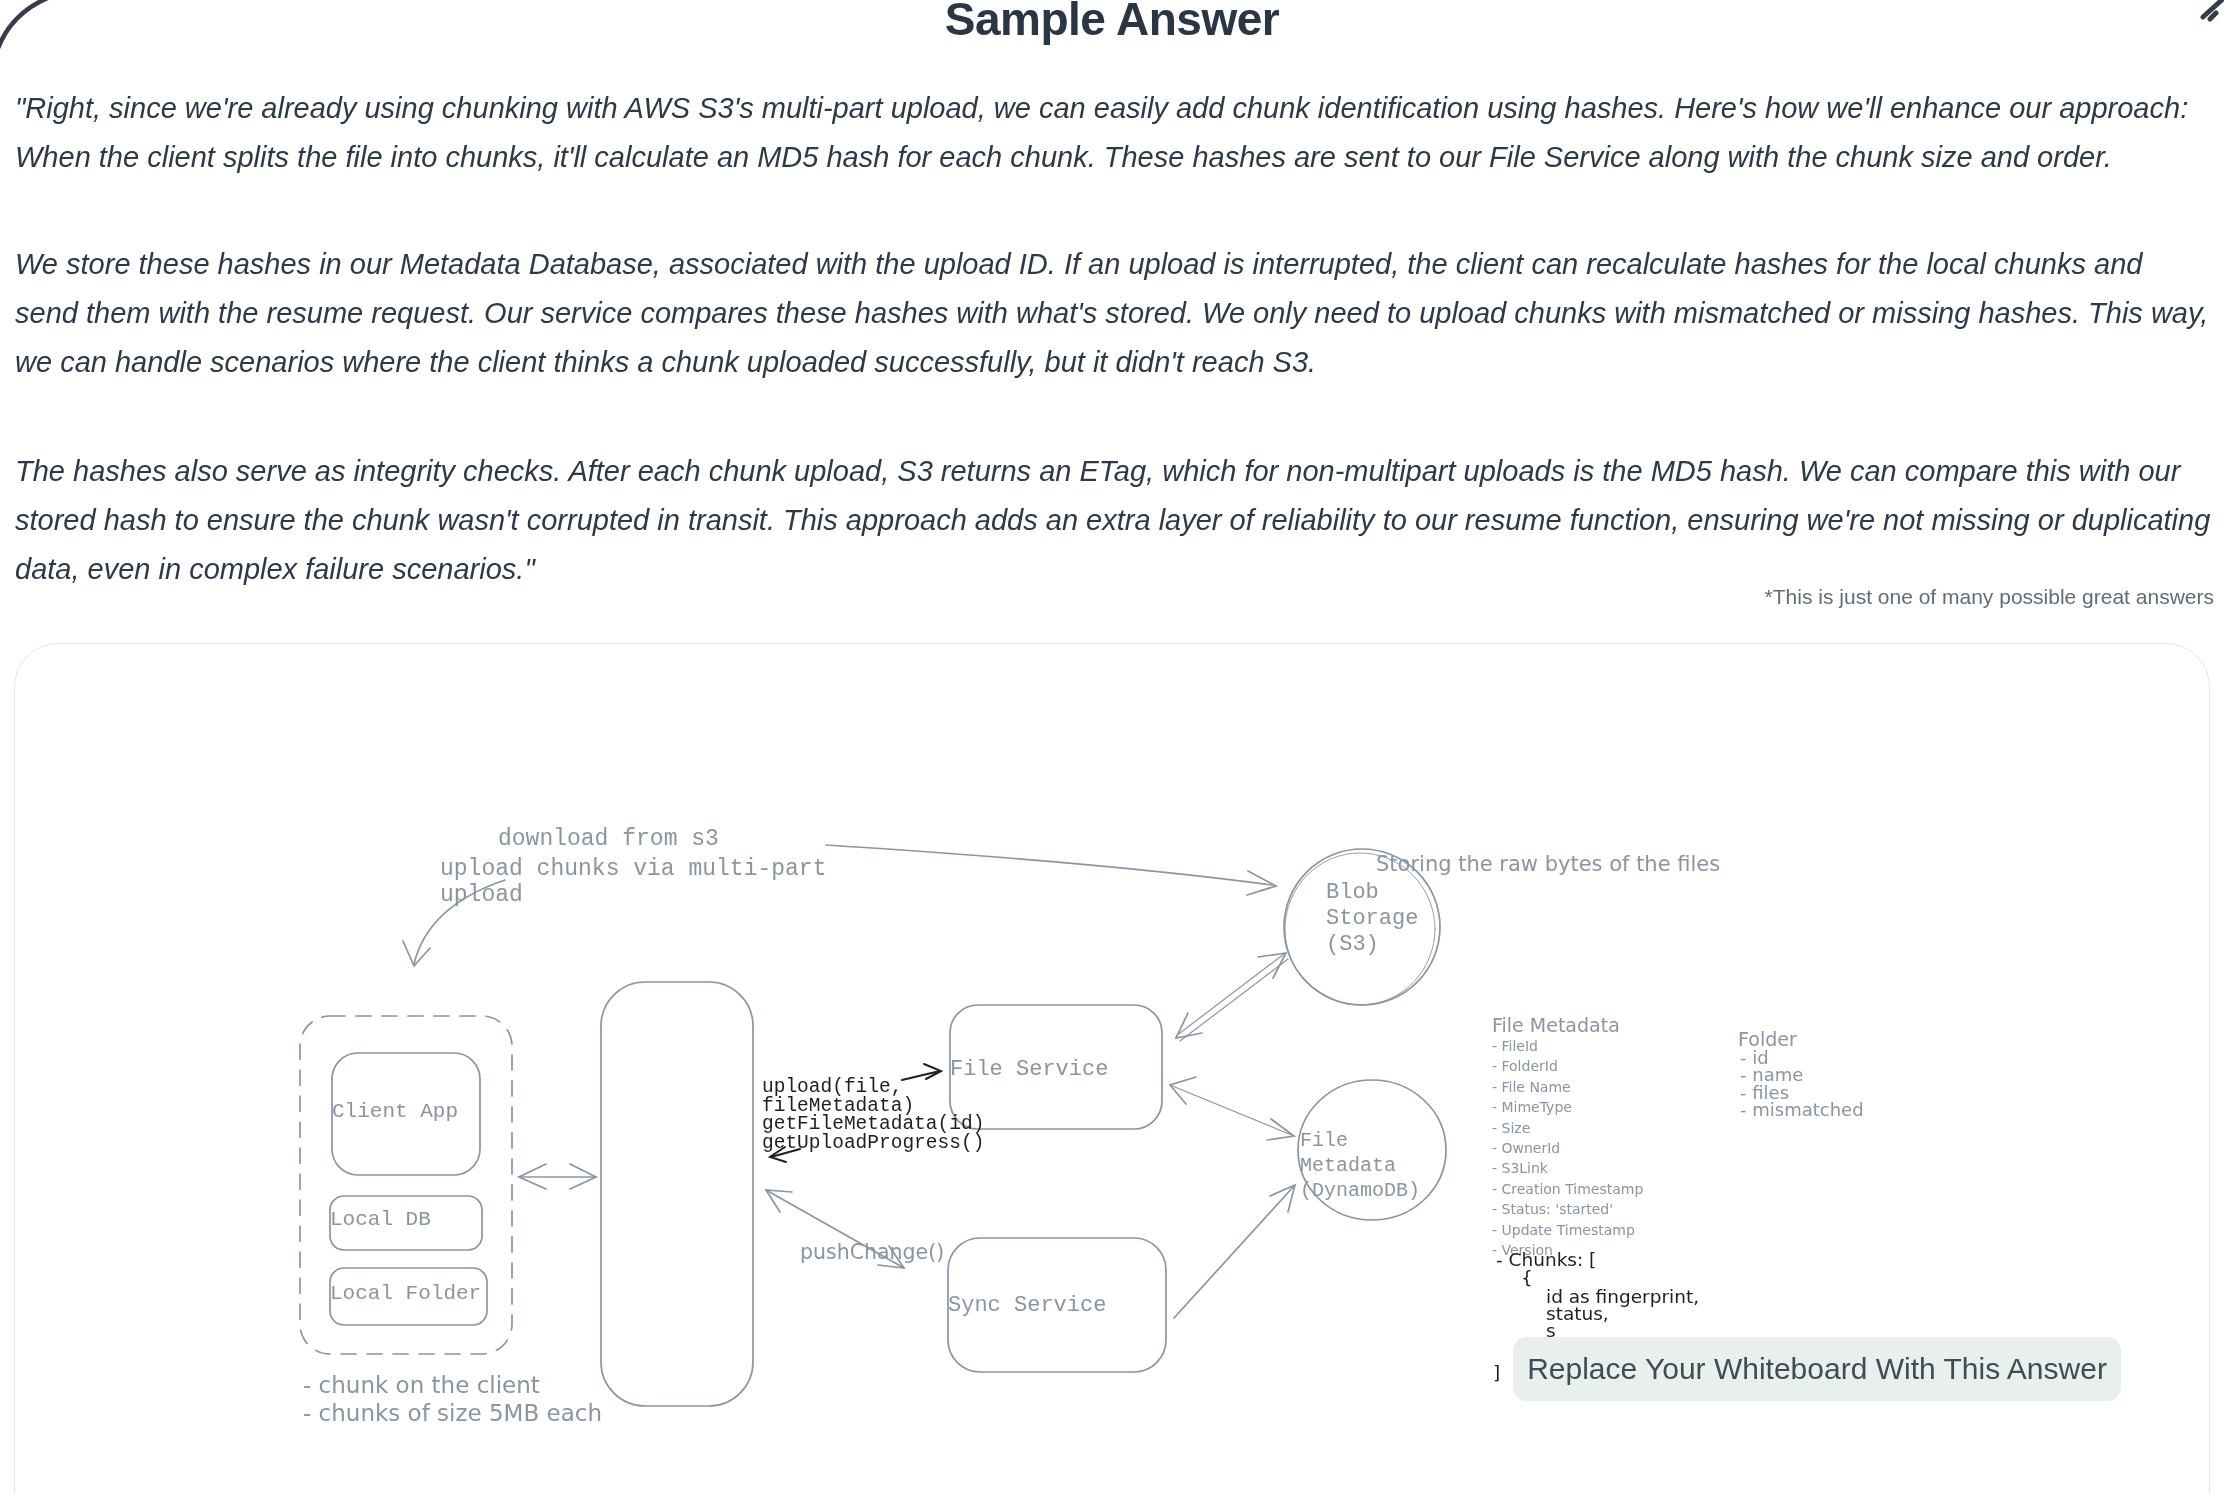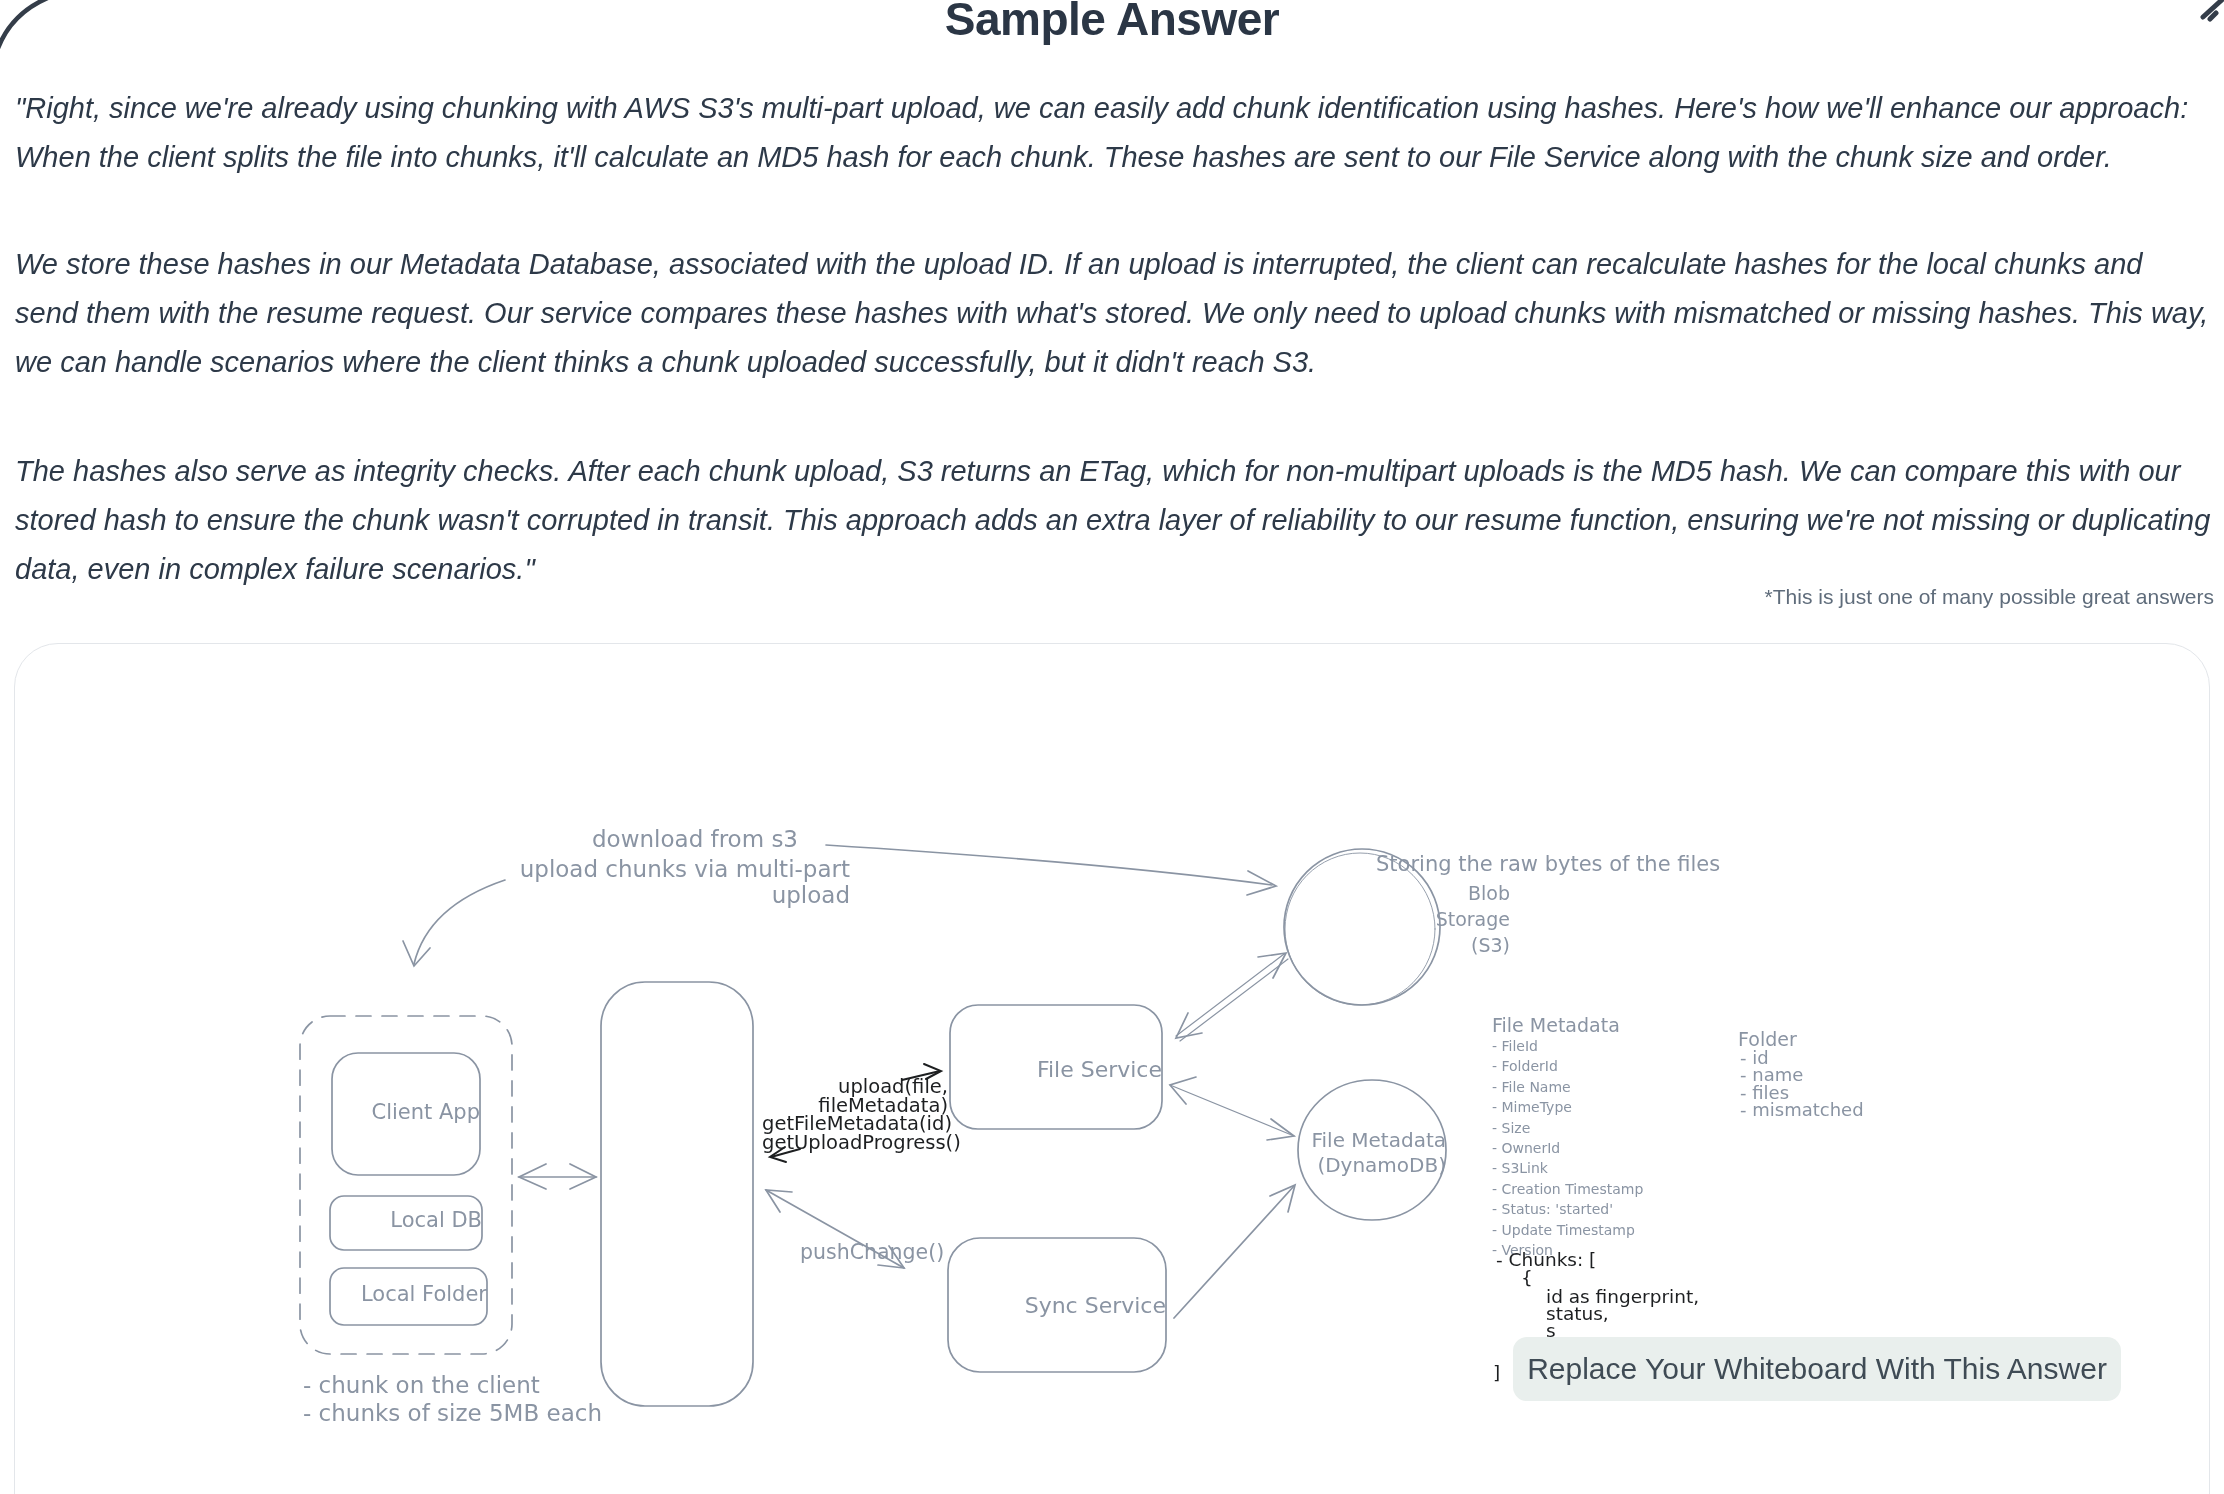--- a/index.html
+++ b/index.html
@@ -8,21 +8,21 @@
   .title{position:absolute;left:0;top:-8px;width:2224px;text-align:center;
          font-size:46px;font-weight:700;color:#2b3645;letter-spacing:-0.5px;}
   .para{position:absolute;left:15px;width:2198px;font-style:italic;
         font-size:29px;line-height:49px;color:#2d3948;}
   .answer-note{position:absolute;right:10px;top:585px;width:1000px;text-align:right;
         font-size:21px;color:#5f6c7b;}
   .whiteboard{position:absolute;left:14px;top:643px;width:2194px;height:910px;
         border:1.5px solid #e3e6ea;border-radius:44px;background:#fff;}
   .hw{position:absolute;font-family:"DejaVu Sans",sans-serif;color:#8a94a3;}
   .hw-black{position:absolute;font-family:"DejaVu Sans",sans-serif;color:#1d1f21;font-weight:500;}
-  .center{text-align:right;}
+  .center{text-align:left;font-family:Liberation Mono, monospace;}
   svg.sketch{position:absolute;left:0;top:0;pointer-events:none;}
   .replace-btn{position:absolute;left:1513px;top:1337px;width:608px;height:64px;
         background:#e9efed;border:none;border-radius:14px;z-index:5;
         font-family:"Liberation Sans",sans-serif;font-size:30px;color:#3f4b55;
         display:flex;align-items:center;justify-content:center;cursor:pointer;}
   .fm-item{line-height:20.4px;font-size:14px;}
   .folder-item{line-height:17.4px;font-size:18px;}
 </style>
 </head>
 <body>
@@ -87,21 +87,21 @@
       <path d="M 924 1064 L 941 1071 L 926 1079"></path>
       <path d="M 800 1149 L 771 1157"></path>
       <path d="M 785 1147 L 770 1157 L 786 1162"></path>
     </g>
   </svg>
 
   <div class="hw center" style="left:498px;top:826px;width:300px;font-size:23px">download from s3</div>
   <div class="hw center" style="left:440px;top:856px;width:410px;font-size:23px">upload chunks via multi-part upload</div>
   <div class="hw" style="left:1376px;top:852px;font-size:21px">Storing the raw bytes of the files</div>
 
-  <div class="hw center" style="left:1358px;top:880px;width:152px;font-size:19px;line-height:26px">
+  <div class="hw center" style="left:1326px;top:880px;width:152px;font-size:22px;line-height:26px">
     <div>Blob</div>
     <div>Storage</div>
     <div>(S3)</div>
   </div>
 
   <div class="hw center" style="left:332px;top:1100px;width:148px;font-size:21px">Client App</div>
   <div class="hw center" style="left:330px;top:1208px;width:152px;font-size:21px">Local DB</div>
   <div class="hw center" style="left:330px;top:1282px;width:157px;font-size:21px">Local Folder</div>
 
 

